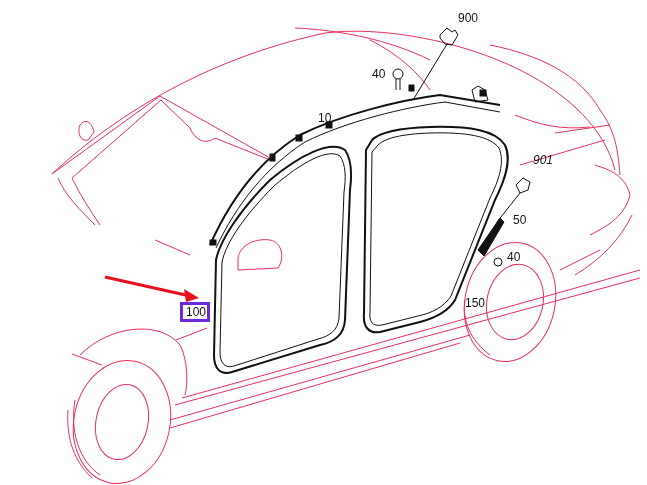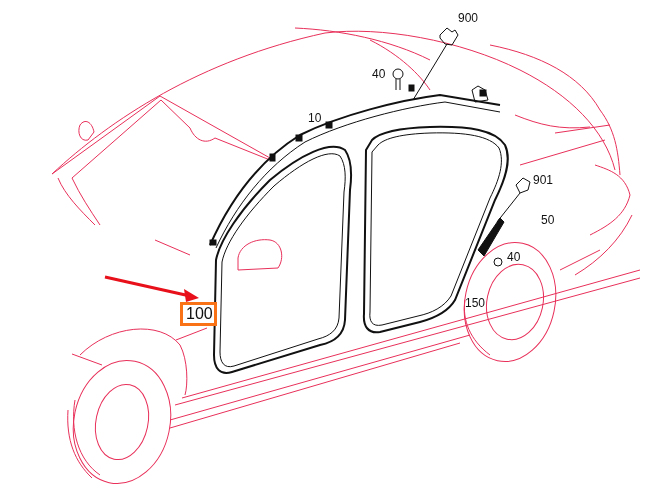--- a/index.html
+++ b/index.html
@@ -1,20 +1,20 @@
 <!DOCTYPE html>
 <html><head>
 <meta charset="utf-8">
 <style>
   html, body { margin: 0; padding: 0; background: #ffffff; }
   body { width: 647px; height: 485px; overflow: hidden; position: relative; font-family: "Liberation Sans", sans-serif; }
   .stage { position: absolute; left: 0; top: 0; width: 584px; height: 485px; }
   svg { position: absolute; left: 0; top: 0; }
   .callout { position: absolute; font-size: 12px; color: #111; line-height: 1; white-space: nowrap; }
-  .callout.hl { border: 3px solid #f97316; background: #fff; padding: 1px 1px 1px 3px; font-size: 16px; text-align: center; }
+  .callout.hl { border: 3px solid #6d28d9; background: #fff; padding: 1px 1px 1px 3px; font-size: 12px; text-align: center; }
 </style>
 </head>
 <body>
 
 <div class="stage">
   <svg width="647" height="485" viewBox="0 0 647 485">
     <g fill="none" stroke="#e8305a" stroke-width="1">
 
       <path d="M52 174 C 110 120, 200 60, 325 33 C 380 26, 460 40, 520 70 C 570 95, 605 130, 615 170"></path>
 
@@ -99,19 +99,19 @@
     </g>
 
     <g>
       <line x1="105" y1="277" x2="190" y2="296" stroke="#e8101a" stroke-width="3"></line>
       <polygon points="199,298 184,289 186,302" fill="#e8101a"></polygon>
     </g>
   </svg>
 
   <span class="callout" style="left:458px;top:12px;">900</span>
   <span class="callout" style="left:372px;top:68px;">40</span>
-  <span class="callout" style="left:308px;top:112px;">10</span>
-  <span class="callout" style="left:533px;top:174px;">901</span>
-  <span class="callout" style="left:513px;top:214px;margin-left:28px;">50</span>
+  <span class="callout" style="left:318px;top:112px;">10</span>
+  <span class="callout" style="left:533px;top:154px;font-style:italic;">901</span>
+  <span class="callout" style="left:513px;top:214px;">50</span>
   <span class="callout" style="left:507px;top:251px;">40</span>
   <span class="callout" style="left:465px;top:297px;">150</span>
   <span class="callout hl" style="left:180px;top:302px;">100</span>
 </div>
 
 </body></html>

